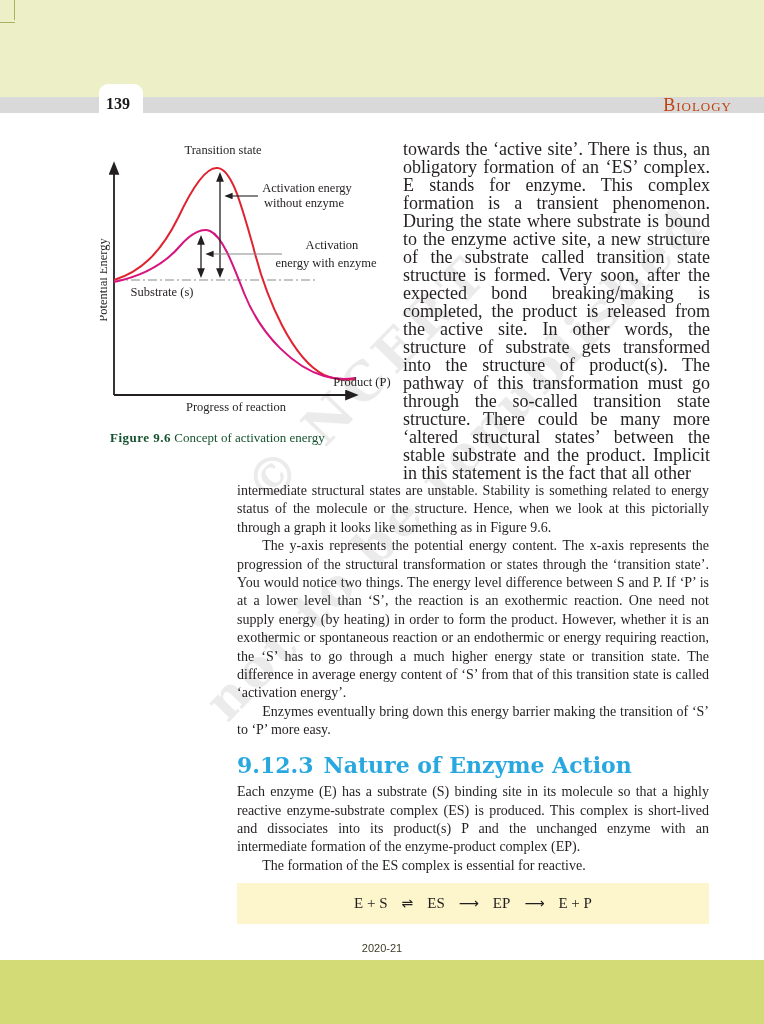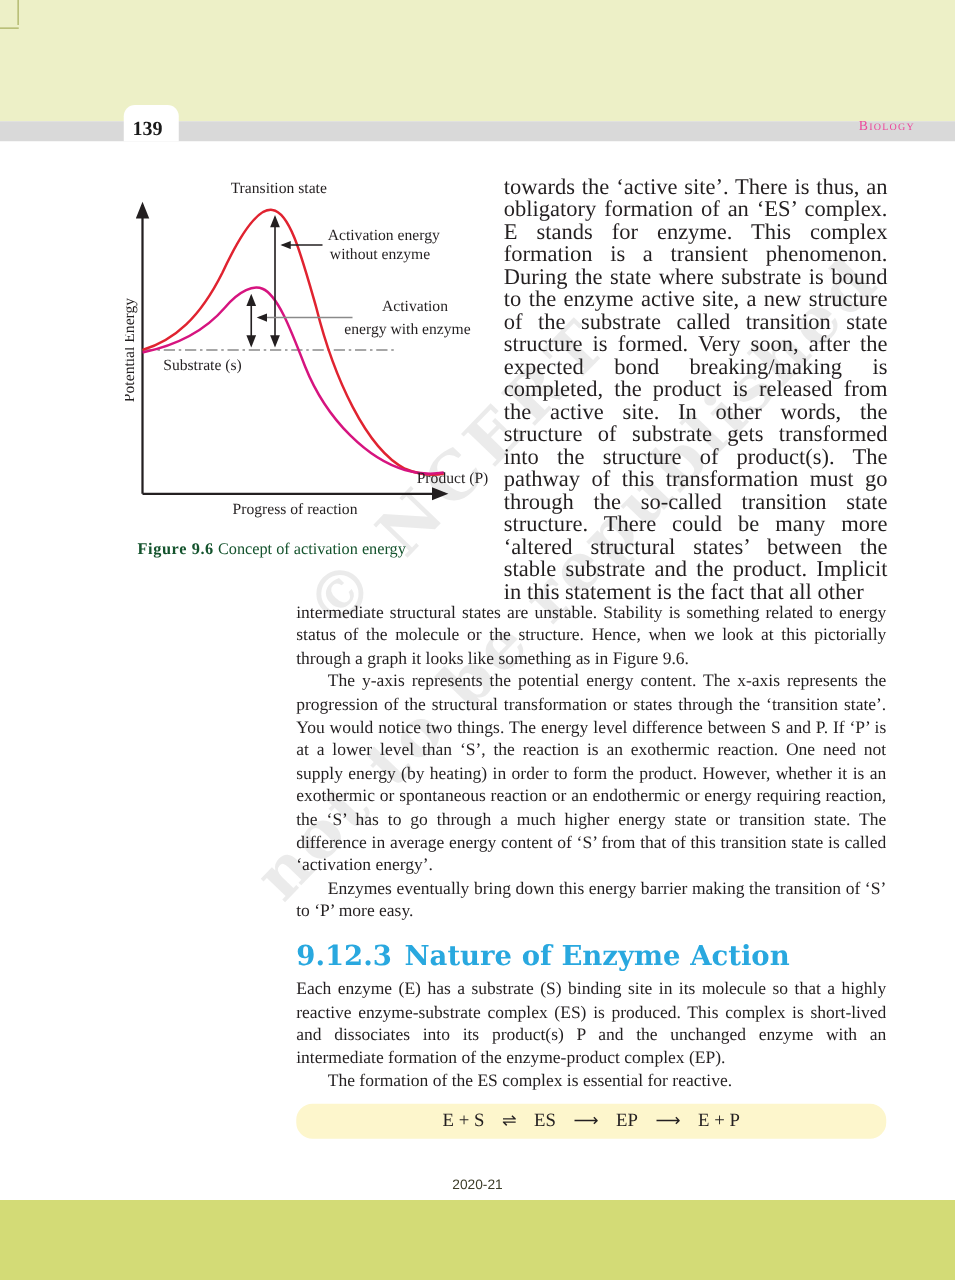--- a/index.html
+++ b/index.html
@@ -14,45 +14,45 @@
   
   .crop{position:absolute;background:#a9b060;}
   .crop-tl-v{left:14px;top:0;width:1px;height:20px;}
   .crop-tl-h{left:0;top:22px;width:15px;height:1px;}
   .crop-bl-h{left:0;top:999px;width:15px;height:1px;}
   .crop-bl-v{left:14px;top:1001px;width:1px;height:23px;}
   
   .page-tab{position:absolute;left:99px;top:84px;width:44px;height:29px;background:#fff;
             border-radius:9px 9px 0 0;}
   .page-number{position:absolute;left:106px;top:95px;font-size:16px;font-weight:bold;color:#1a1a1a;}
-  .subject{position:absolute;right:32px;top:95px;font-variant:small-caps;font-size:11px;
-           letter-spacing:1px;color:#ec4899;}
+  .subject{position:absolute;right:32px;top:95px;font-variant:small-caps;font-size:18px;
+           letter-spacing:1px;color:#c2410c;}
   
   .watermark{position:absolute;left:30px;top:330px;width:760px;transform:rotate(-46deg);
              transform-origin:center;color:rgba(110,110,110,0.14);font-weight:bold;
              font-family:"DejaVu Serif", serif;pointer-events:none;text-align:center;}
   .watermark .wl1{font-size:52px;letter-spacing:6px;}
   .watermark .wl2{font-size:52px;letter-spacing:3px;margin-top:60px;}
   
   .content{position:absolute;left:100px;top:140px;width:610px;}
   .top-section{display:flex;}
   .figure-block{width:300px;flex:0 0 300px;}
   .figure-caption{margin:8px 0 0 10px;font-size:13px;color:#14532d;}
   .figure-caption b{letter-spacing:0.5px;}
   .col-right{width:310px;flex:0 0 310px;padding-left:3px;box-sizing:border-box;
              font-size:18px;line-height:18px;text-align:justify;}
   .fulltext{margin-left:137px;width:472px;font-size:14px;line-height:18.4px;text-align:justify;}
   .fulltext p{margin:0;}
   .fulltext p.indent{text-indent:1.8em;}
   .section-heading{margin:16px 0 9px 0;font-family:"DejaVu Serif", serif;
                    font-size:22px;font-weight:bold;color:#29a8df;}
   .section-heading .sec-num{margin-right:10px;}
-  .equation-box{margin-top:8px;width:472px;height:28px;background:#fdf6cc;
+  .equation-box{margin-top:8px;width:472px;height:41px;background:#fdf6cc;
                 display:flex;align-items:center;justify-content:center;
-                font-size:15px;color:#231f20;border-radius:13px;}
+                font-size:15px;color:#231f20;}
   .equation-box span{margin:0 7px;}
   .eq-arrow{font-family:"DejaVu Sans", sans-serif;font-size:14px;}
   
   .fig-label{font-family:"Liberation Serif", serif;font-size:12.5px;fill:#231f20;}
 </style>
 </head>
 <body>
 
 <div class="page">
 

